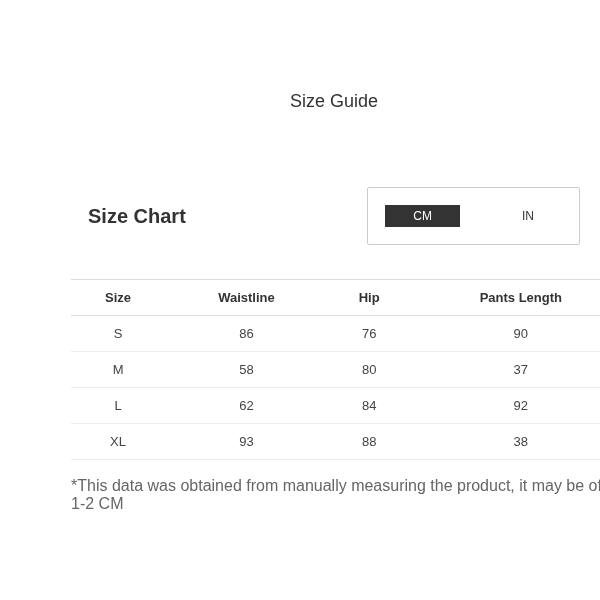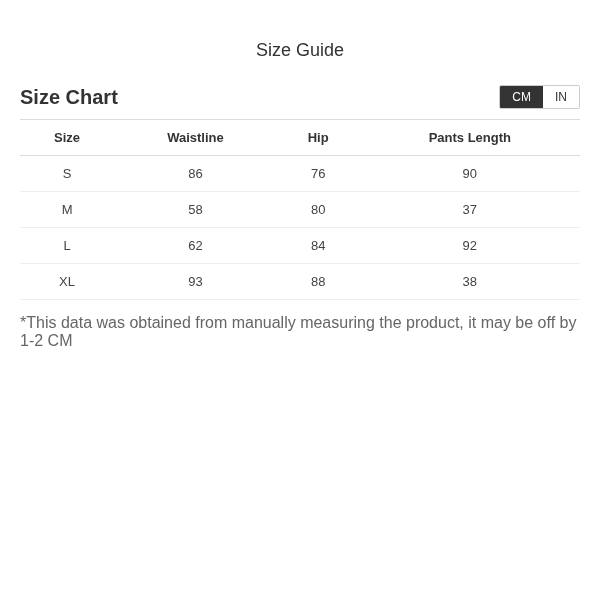--- a/index.html
+++ b/index.html
@@ -1,16 +1,16 @@
 <!DOCTYPE html>
 <html><head>
   <meta charset="utf-8">
   <style>
     * {
-      margin: 0;
+      margin: 17px;
       padding: 0;
       box-sizing: border-box;
     }
 
     body {
       width: 600px;
       height: 600px;
       background: #ffffff;
       font-family: Arial, sans-serif;
       font-size: 13px;
@@ -48,21 +48,21 @@
     }
 
     .unit-toggle {
       display: flex;
       border: 1px solid #ccc;
       border-radius: 2px;
       overflow: hidden;
     }
 
     .unit-btn {
-      padding: 4px 12px;
+      padding: 4px 28px;
       font-size: 12px;
       border: none;
       cursor: pointer;
       background: #fff;
       color: #333;
     }
 
     .unit-btn.active {
       background: #333;
       color: #fff;

